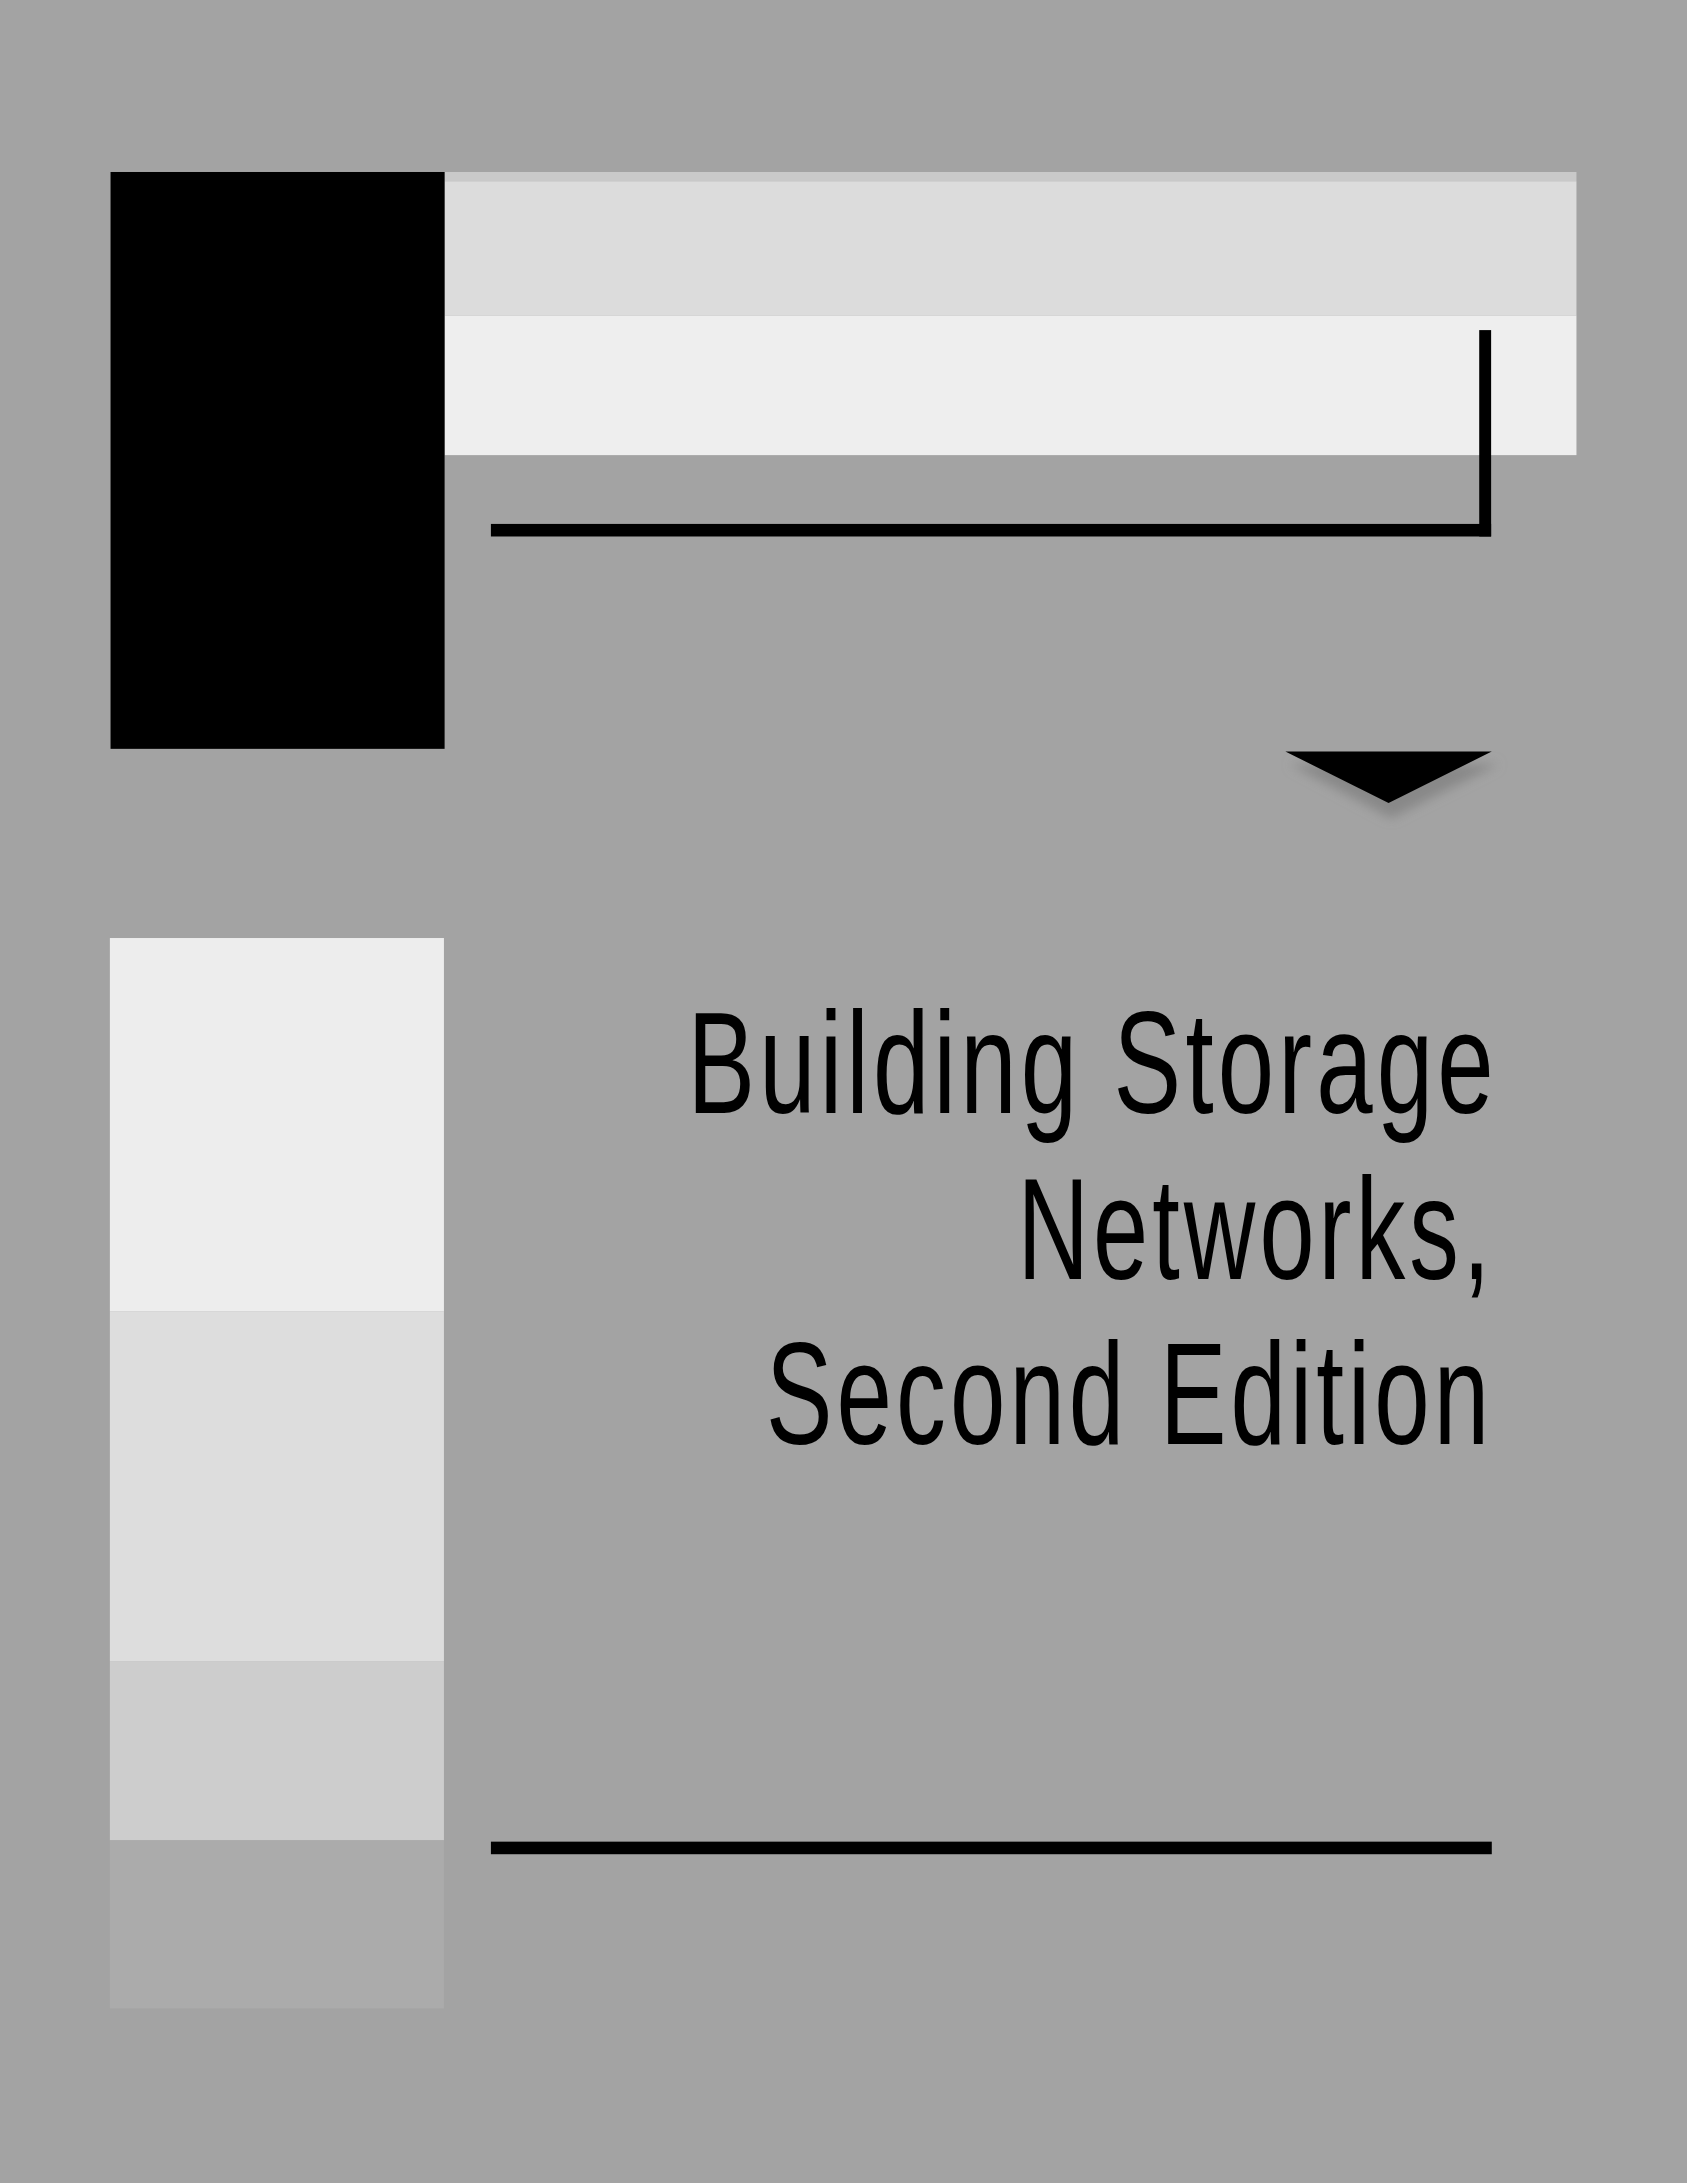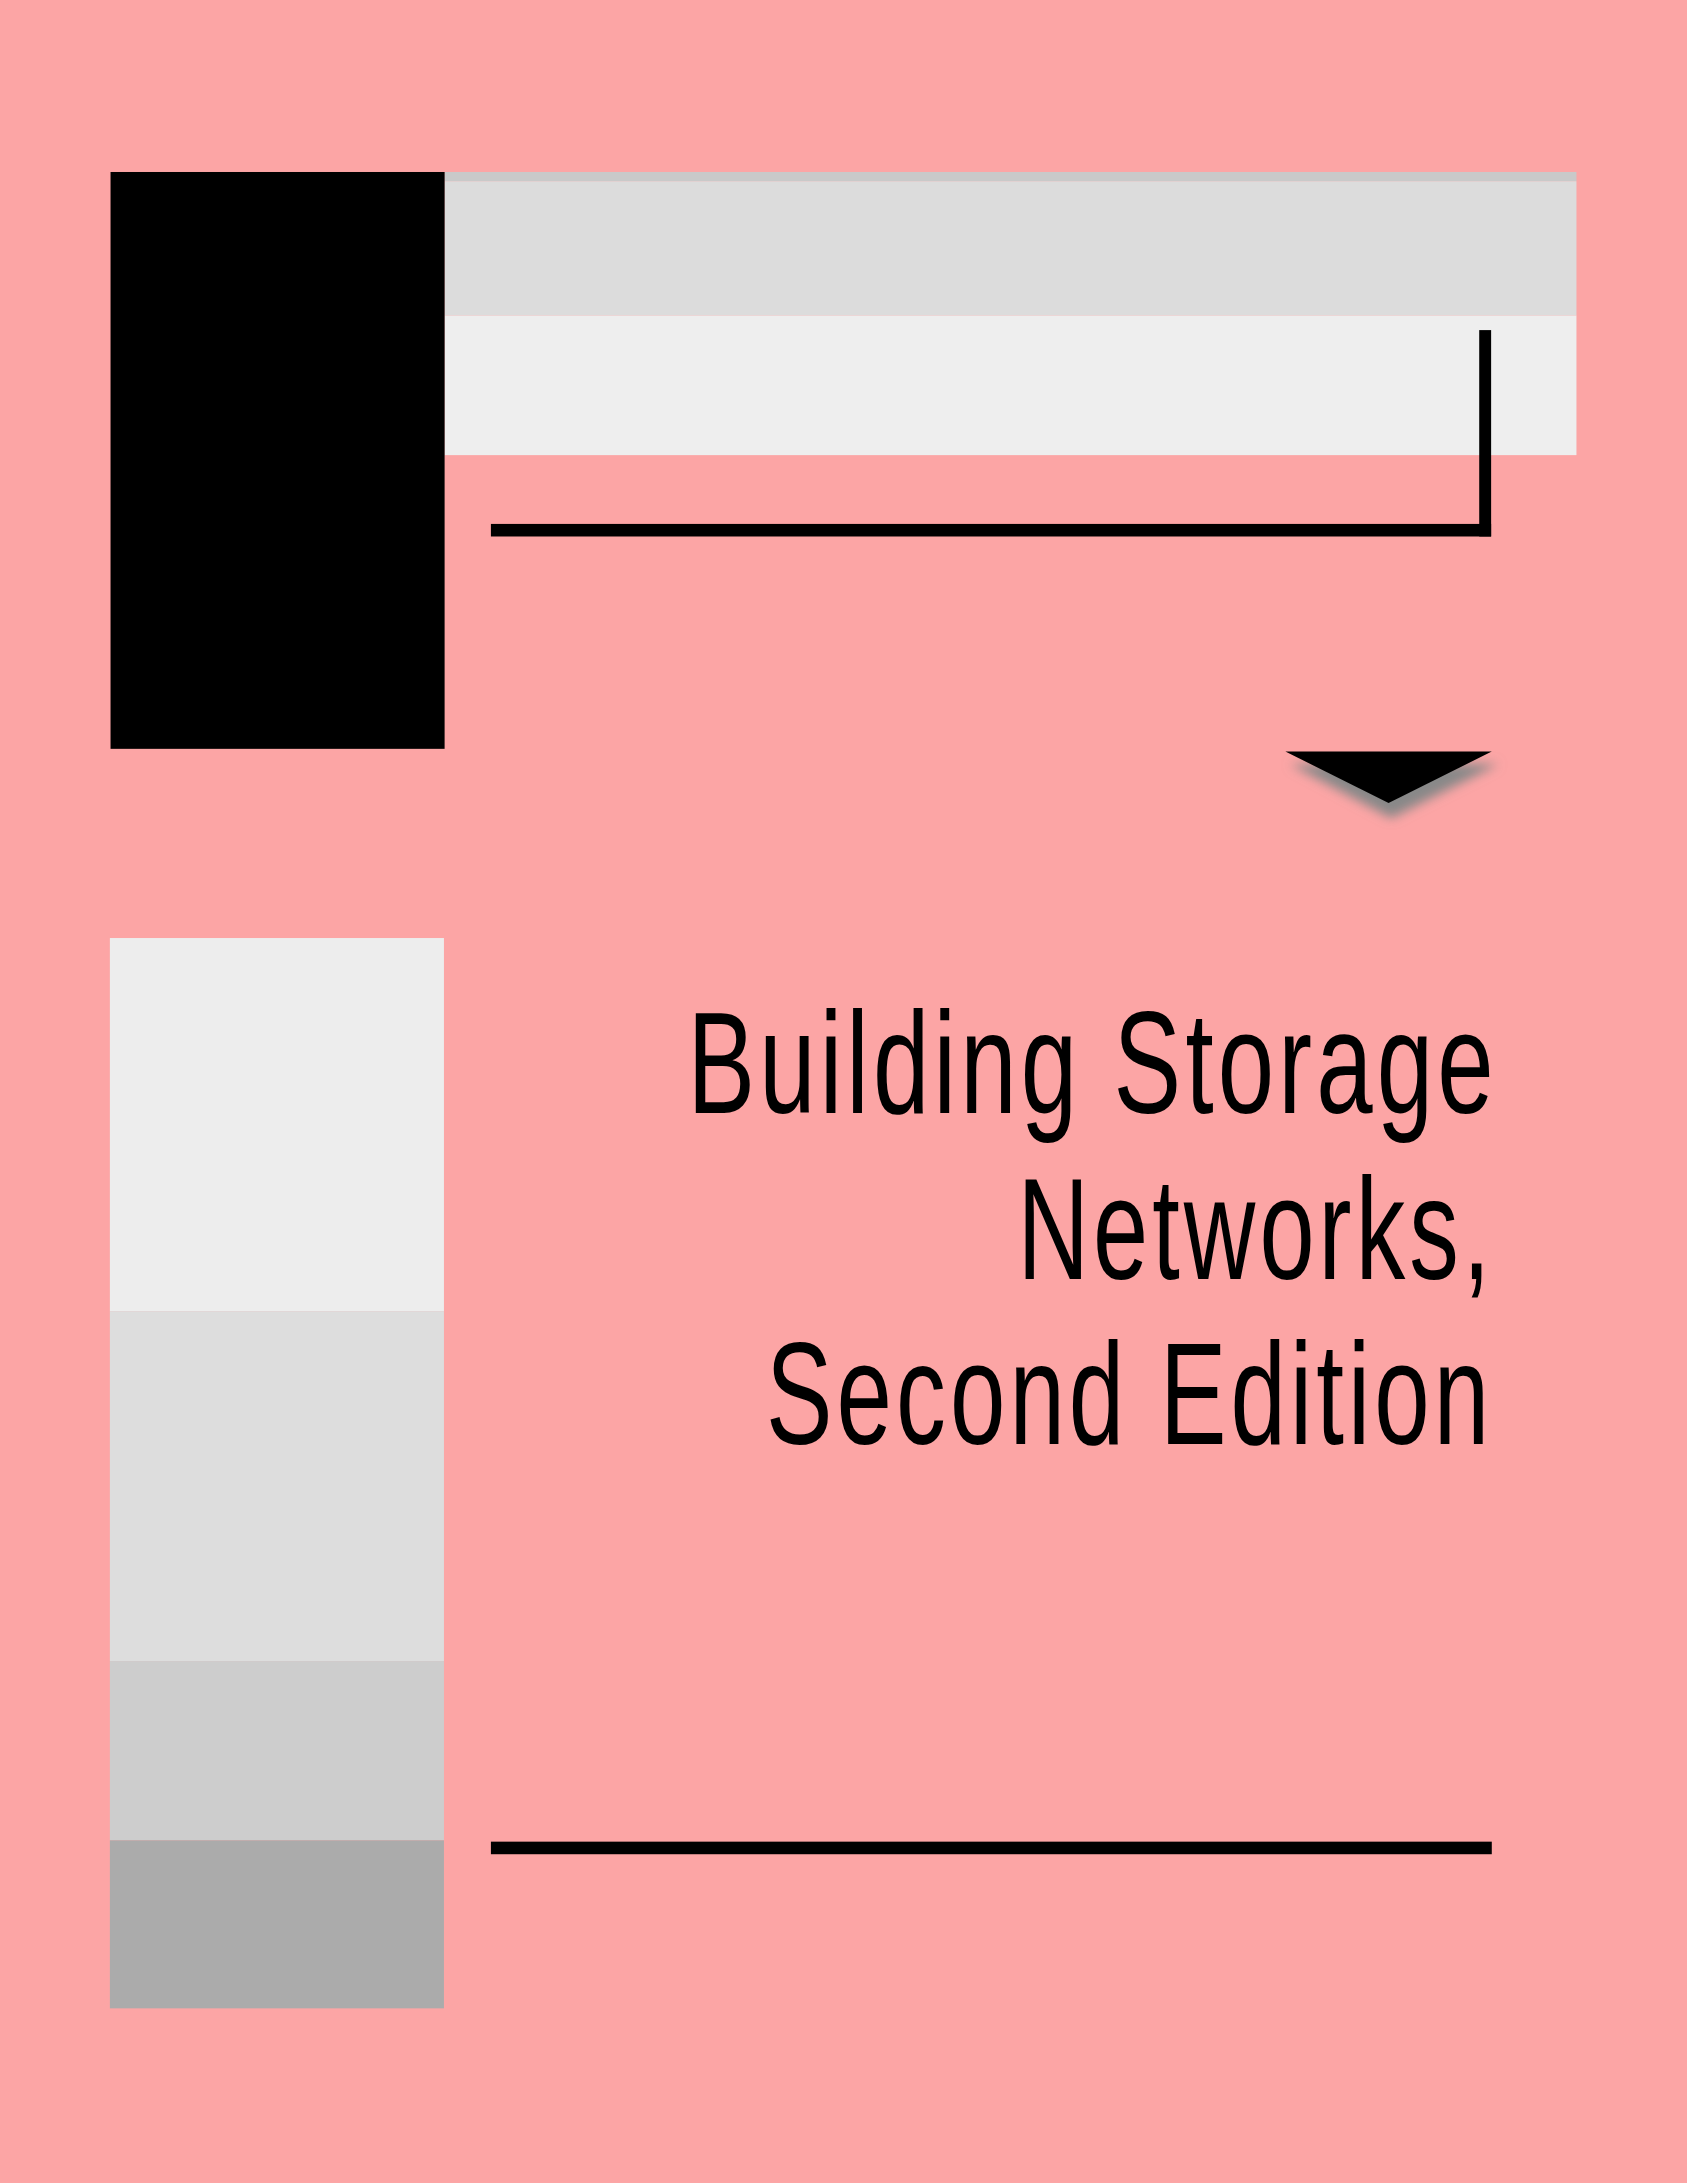--- a/index.html
+++ b/index.html
@@ -1,16 +1,16 @@
 <!DOCTYPE html>
 <html style="font-size:10.6px"><head>
 <meta charset="utf-8">
 <style>
   html,body{margin:0;padding:0;background:#ffffff;}
-  #page{position:relative;width:1687px;height:2183px;background:#fca5a5;overflow:hidden;
+  #page{position:relative;width:1687px;height:2183px;background:#a3a3a3;overflow:hidden;
         font-family:"Liberation Sans", sans-serif;}
   svg{position:absolute;left:0;top:0;}
 </style>
 </head>
 <body>
 
 <div id="page">
 <svg width="1687" height="2183" viewBox="0 0 2550 3300">
   <defs>
     <filter id="blur" x="-60%" y="-60%" width="220%" height="220%">

